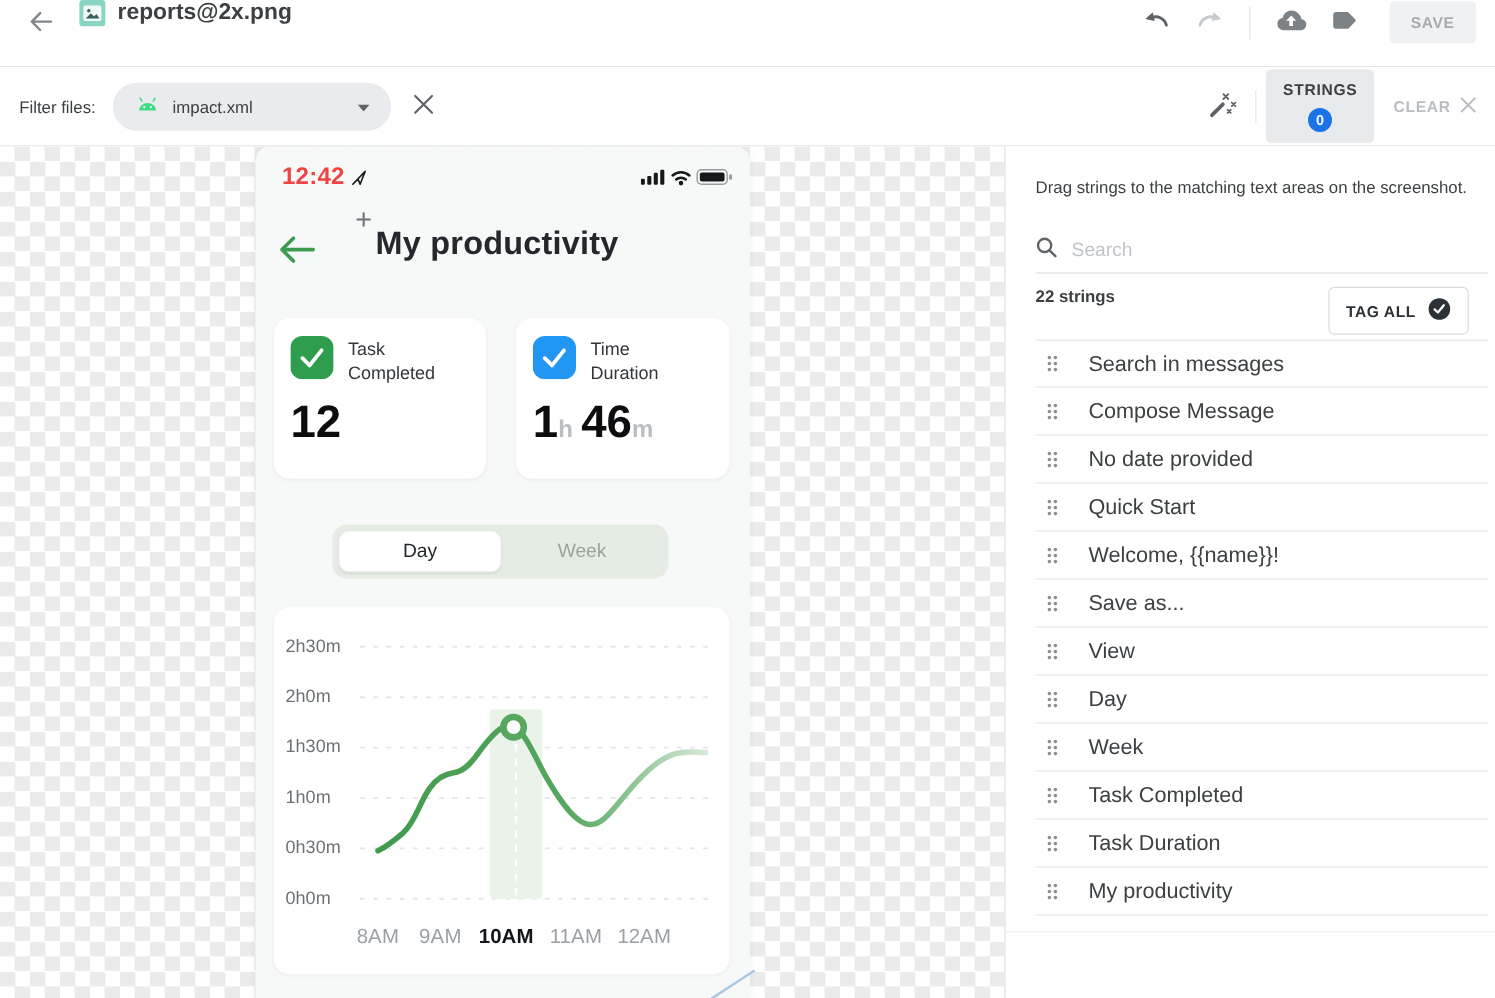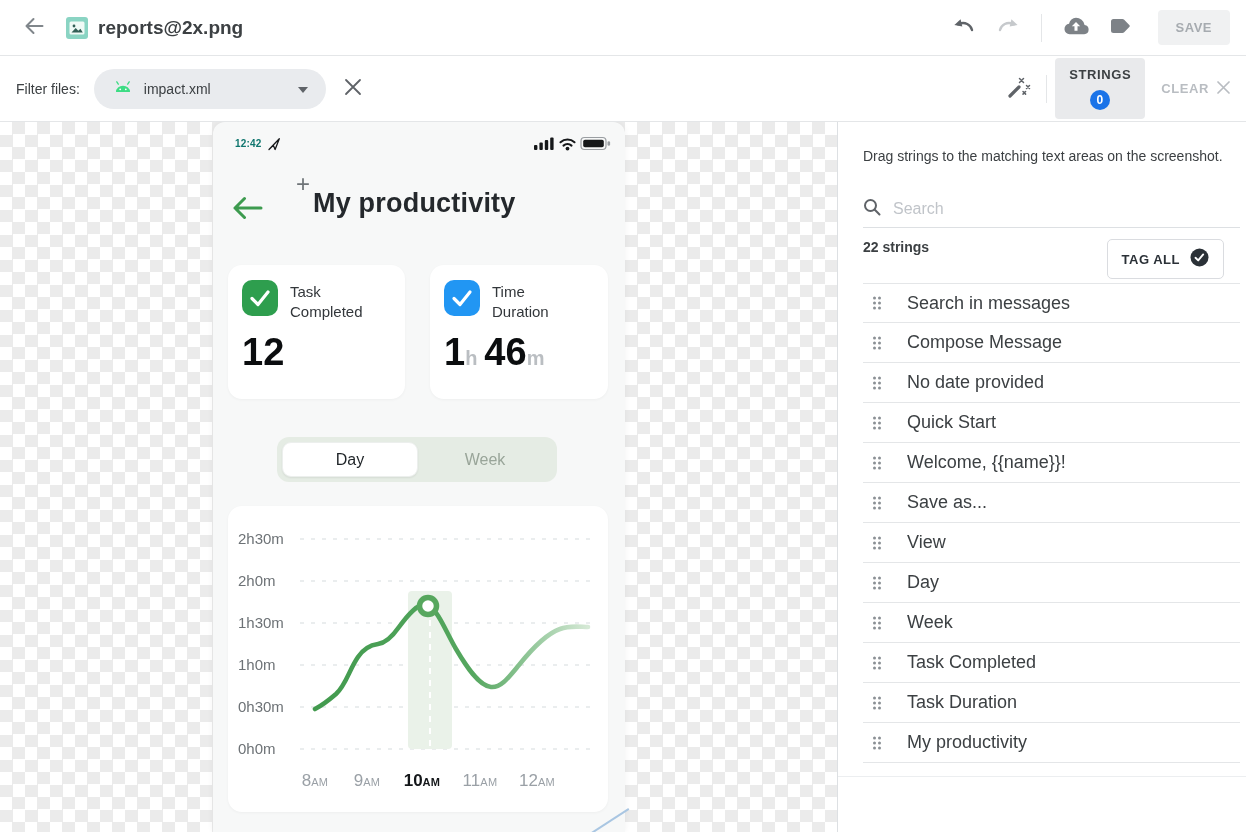--- a/index.html
+++ b/index.html
@@ -1,21 +1,21 @@
 <!DOCTYPE html>
 <html><head>
 <meta charset="utf-8">
 <style>
   * { margin:0; padding:0; box-sizing:border-box; }
   html,body { width:1246px; height:832px; }
   body { font-family:"Liberation Sans","DejaVu Sans",sans-serif; background:#fff; color:#3c4043; overflow:hidden; }
   .app { width:1246px; height:832px; display:flex; flex-direction:column; }
 
   
-  .topbar { height:56px; flex:0 0 56px; display:flex; align-items:center; padding:0 16px; border-bottom:1px solid #e4e6e8; background:#fff; }
+  .topbar { height:56px; flex:0 0 56px; display:flex; align-items:flex-start; padding:0 16px; border-bottom:1px solid #e4e6e8; background:#fff; }
   .icon-btn { background:none; border:none; display:flex; align-items:center; justify-content:center; cursor:pointer; padding:6px; }
   .topbar-title { font-size:19px; font-weight:700; color:#3c4043; margin-left:10px; }
   .thumb { margin-left:14px; display:flex; }
   .topbar-right { margin-left:auto; display:flex; align-items:center; gap:6px; }
   .vdiv { width:1px; height:28px; background:#e4e6e8; margin:0 8px; }
   .save-btn { background:#f0f1f2; color:#a6abb0; font-weight:700; font-size:13px; letter-spacing:.5px; border:none; border-radius:4px; padding:10px 18px; margin-left:14px; cursor:default; }
 
   
   .filterbar { height:66px; flex:0 0 66px; display:flex; align-items:center; padding:0 16px; border-bottom:1px solid #e4e6e8; background:#fff; }
   .filter-label { font-size:14px; font-weight:400; color:#3c4043; margin-right:14px; }
@@ -29,21 +29,21 @@
 
   
   .main { flex:1; display:flex; min-height:0; }
   .canvas { width:837px; flex:0 0 837px; position:relative; overflow:hidden;
     background:repeating-conic-gradient(#ebebeb 0% 25%, #ffffff 0% 50%);
     background-size:25px 25px; }
 
   
   .phone { position:absolute; left:213px; top:0; width:412px; height:710px; background:#f7f8f8; border-radius:12px 12px 0 0; box-shadow:0 0 6px rgba(0,0,0,.06); }
   .statusbar { position:absolute; left:22px; right:13px; top:14px; display:flex; align-items:center; }
-  .status-time { font-size:10px; font-weight:600; color:#0f766e; letter-spacing:.2px; }
+  .status-time { font-size:20px; font-weight:600; color:#ef4444; letter-spacing:.2px; }
   .loc-icon { margin-left:5px; display:flex; }
   .status-right { margin-left:auto; display:flex; }
   .phone-back { position:absolute; left:17px; top:72px; }
   .plus-marker { position:absolute; left:83px; top:48px; font-size:24px; font-weight:300; color:#6f7478; }
   .phone-title { position:absolute; left:100px; top:66px; font-size:27px; font-weight:700; color:#24282c; letter-spacing:.2px; }
 
   .stat-card { position:absolute; top:143px; width:177px; height:134px; background:#fff; border-radius:14px; box-shadow:0 1px 3px rgba(0,0,0,.04); }
   .stat-card.c1 { left:15px; } .stat-card.c2 { left:217px; width:178px; }
   .check-sq { position:absolute; left:14px; top:15px; }
   .stat-label { position:absolute; left:62px; top:17px; font-size:15px; line-height:20px; color:#33373b; }
@@ -53,21 +53,21 @@
 
   .toggle { position:absolute; left:64px; top:315px; width:280px; height:45px; background:#e5ece4; border-radius:12px; display:flex; padding:5px; }
   .toggle .seg { flex:1; display:flex; align-items:center; justify-content:center; font-size:16px; border-radius:9px; cursor:pointer; }
   .toggle .seg.active { background:#fff; color:#1f2428; border:1px solid #ecefed; box-shadow:0 1px 2px rgba(0,0,0,.07); }
   .toggle .seg.inactive { color:#99a599; }
 
   .chart-card { position:absolute; left:15px; top:384px; width:380px; height:306px; background:#fff; border-radius:14px; box-shadow:0 1px 3px rgba(0,0,0,.04); }
   .chart-card svg { position:absolute; left:0; top:0; }
   .ytick { position:absolute; left:10px; width:54px; text-align:left; font-size:15px; color:#6d7276; }
   .xtick { position:absolute; top:265px; transform:translateX(-50%); font-size:17px; color:#9aa0a6; white-space:nowrap; }
-  .xtick .ampm { font-size:11px; letter-spacing:.3px; }
+  .xtick .ampm { font-size:17px; letter-spacing:.3px; }
   .xtick.hl { color:#131619; font-weight:700; }
   .corner-line { position:absolute; left:368px; top:700px; width:52px; border-top:2px solid #a9c6e2; transform:rotate(-33deg); }
 
   
   .panel { flex:1; background:#fff; border-left:1px solid #dde0e3; position:relative; overflow:hidden; }
   .instruction { position:absolute; left:25px; top:26px; font-size:14px; color:#3c4043; }
   .search-row { position:absolute; left:25px; right:6px; top:68px; height:38px; display:flex; align-items:center; border-bottom:1px solid #dde0e3; }
   .search-row input { border:none; outline:none; font-size:16px; color:#3c4043; margin-left:12px; flex:1; font-family:inherit; background:transparent; }
   .search-row input::placeholder { color:#c0c4c9; }
   .count-row { position:absolute; left:25px; right:22px; top:117px; height:34px; display:flex; align-items:flex-start; }

